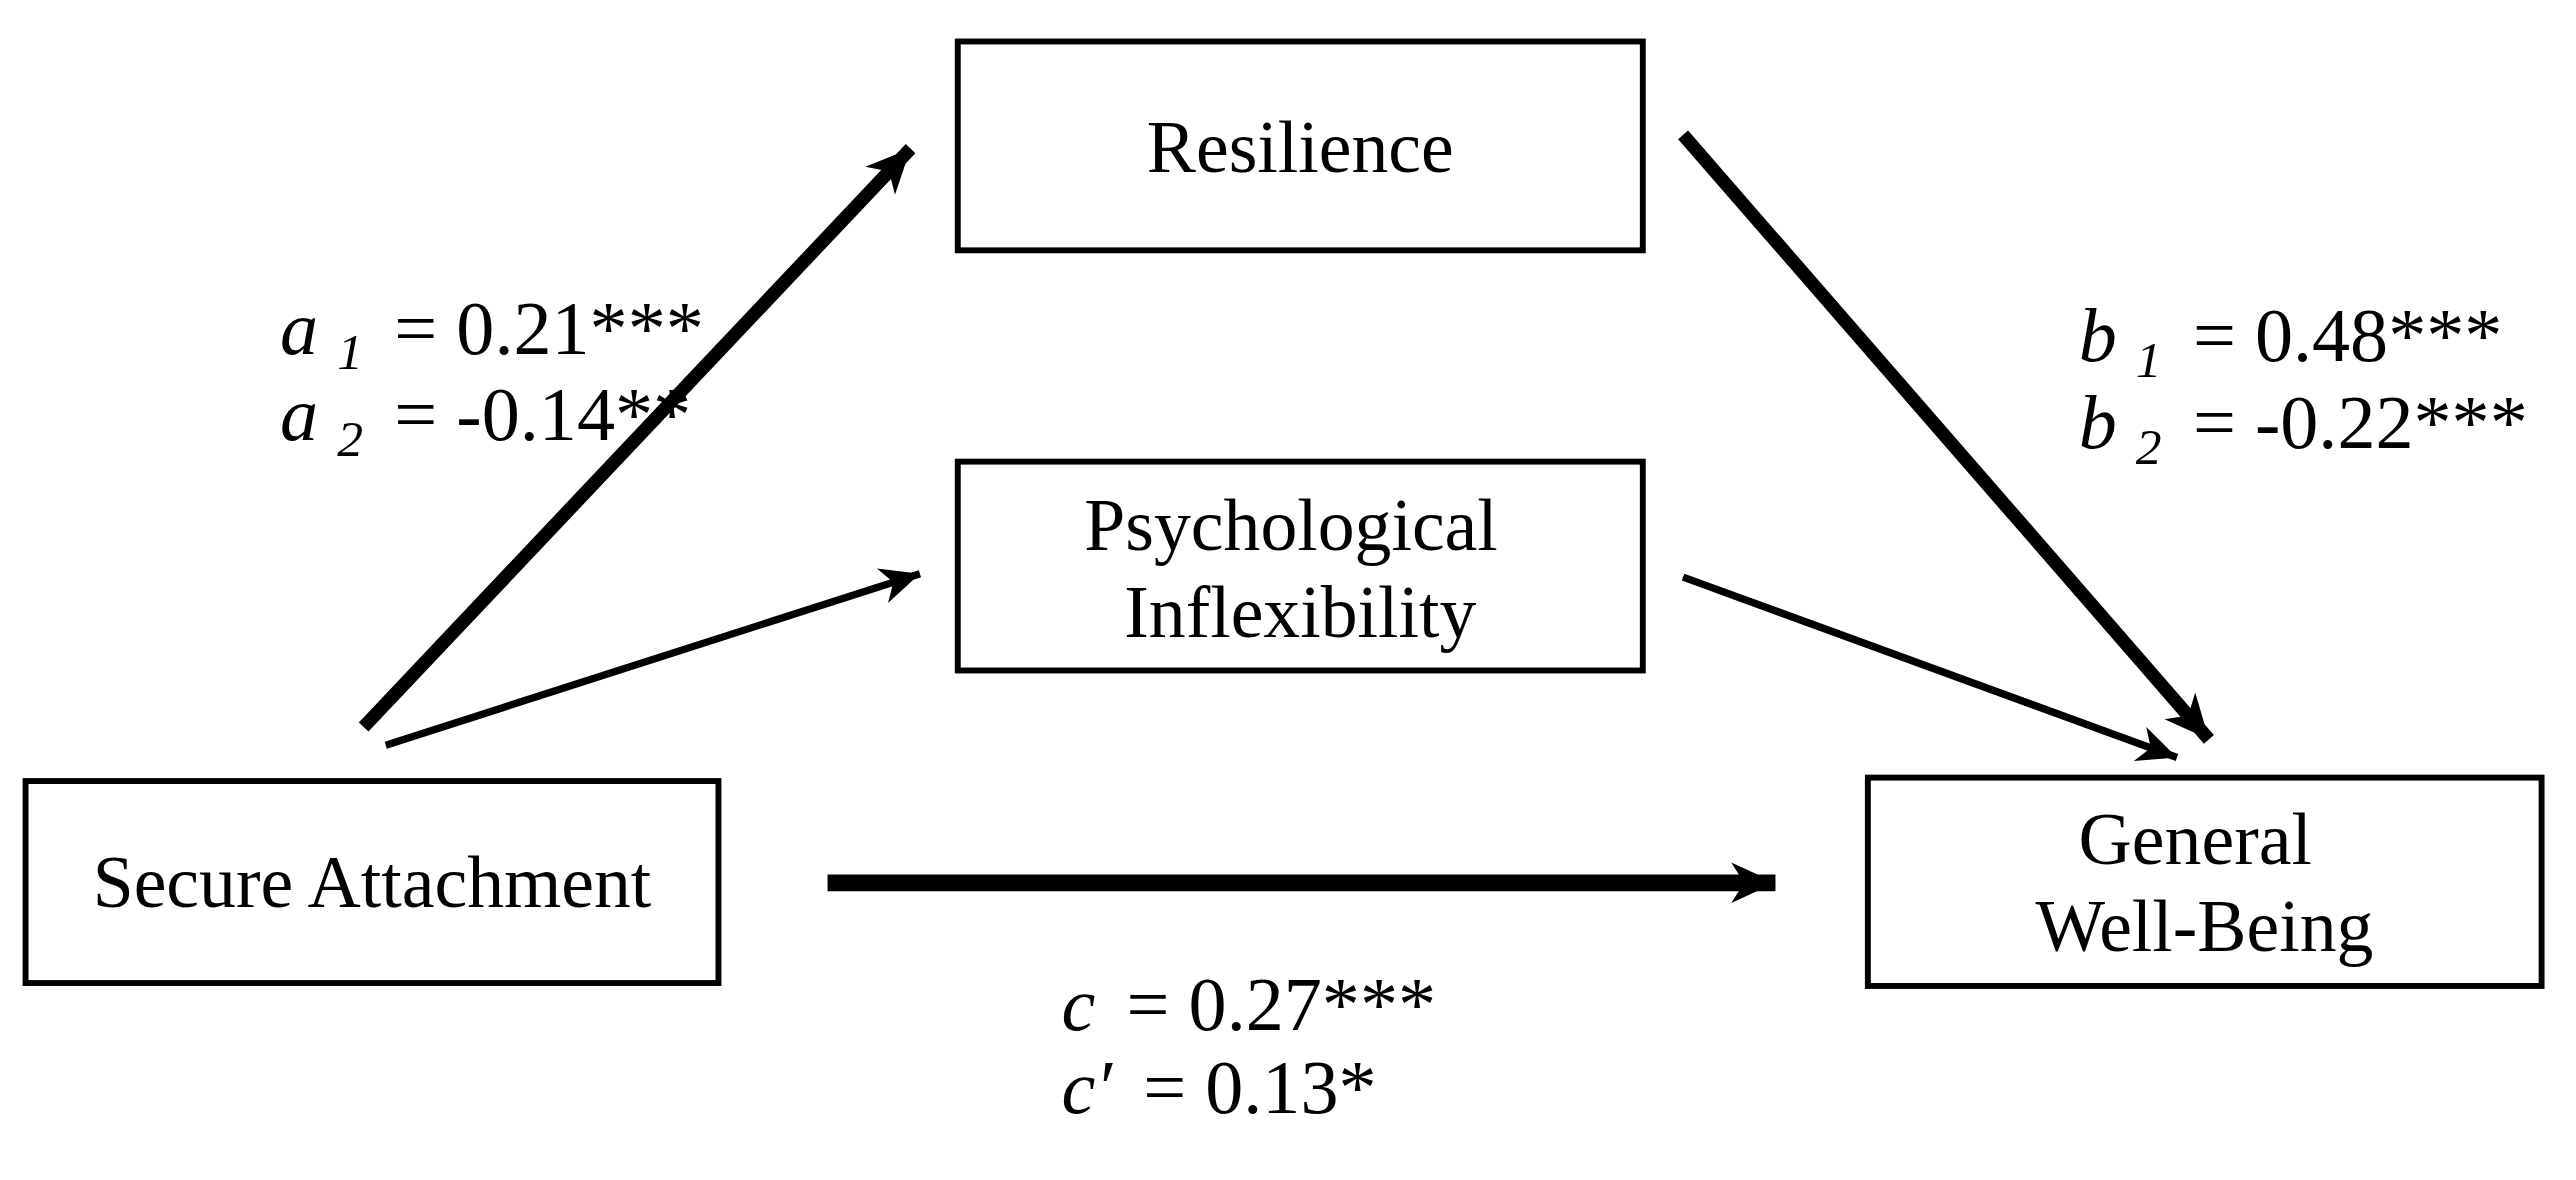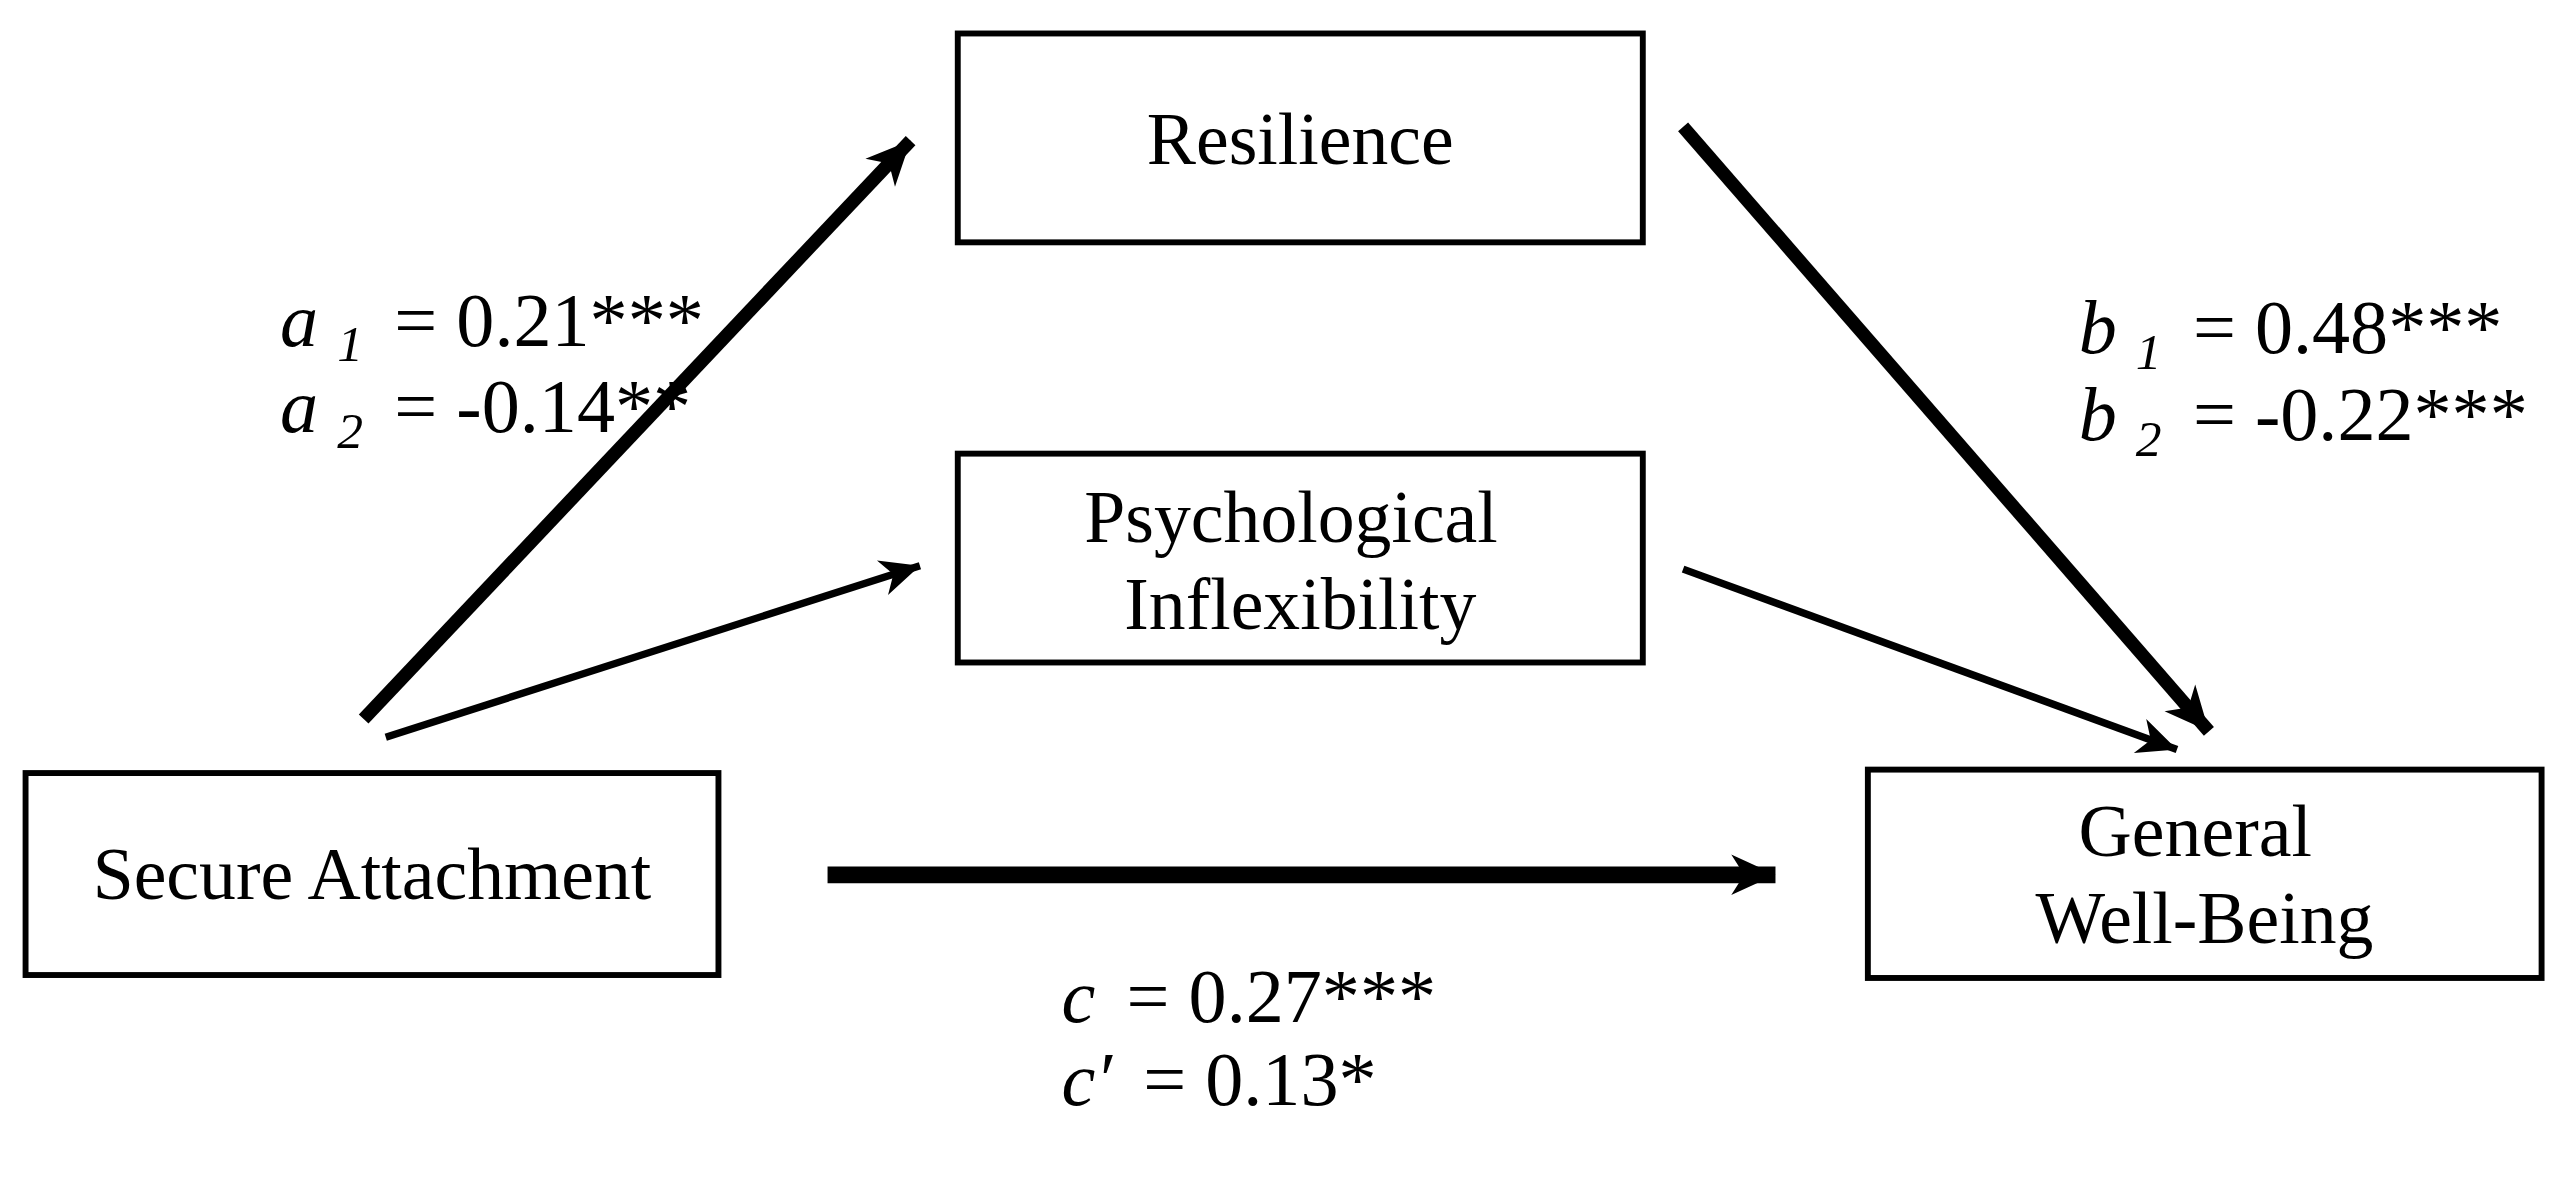--- a/index.html
+++ b/index.html
@@ -3,21 +3,21 @@
 <meta charset="utf-8">
 <style>
   html, body {
     margin: 0;
     padding: 0;
     background: #ffffff;
   }
   .stage {
     width: 100%;
     max-width: 2701px;
-    margin: 4px auto;
+    margin: 12px auto;
   }
   .stage svg {
     display: block;
     width: 100%;
     height: auto;
   }
   text {
     font-family: "Liberation Serif", "DejaVu Serif", serif;
     fill: #000000;
   }

